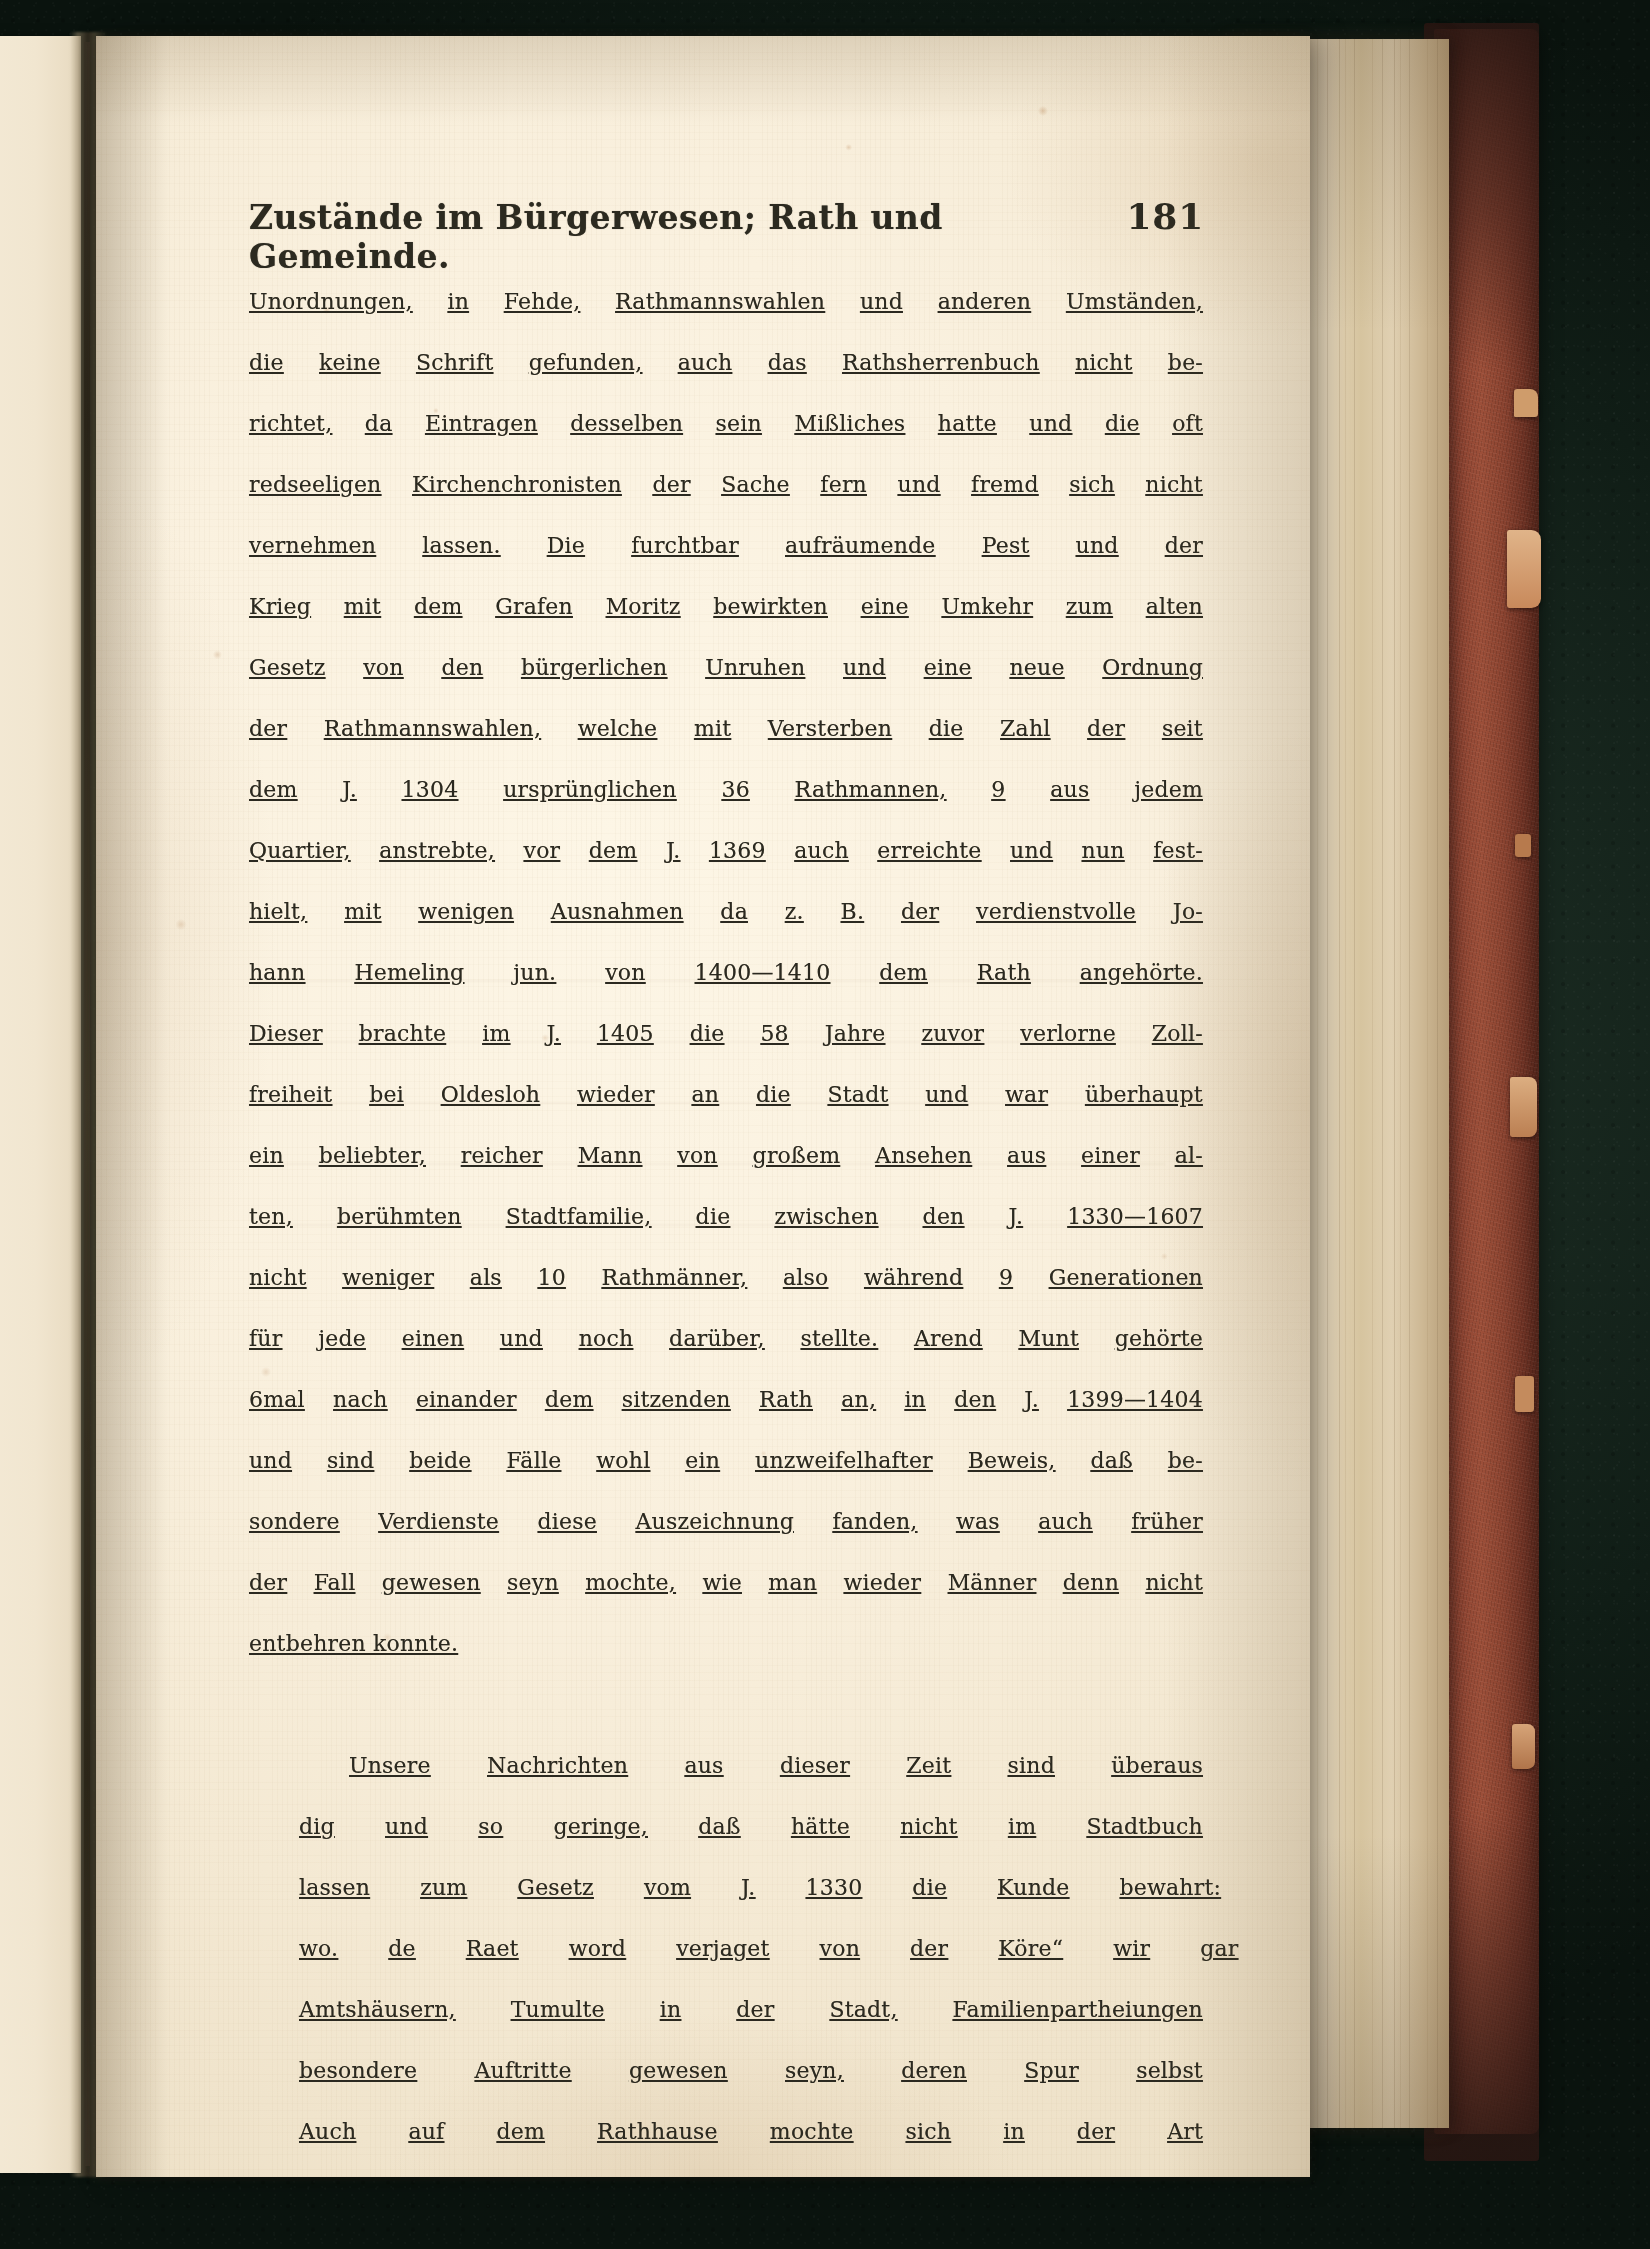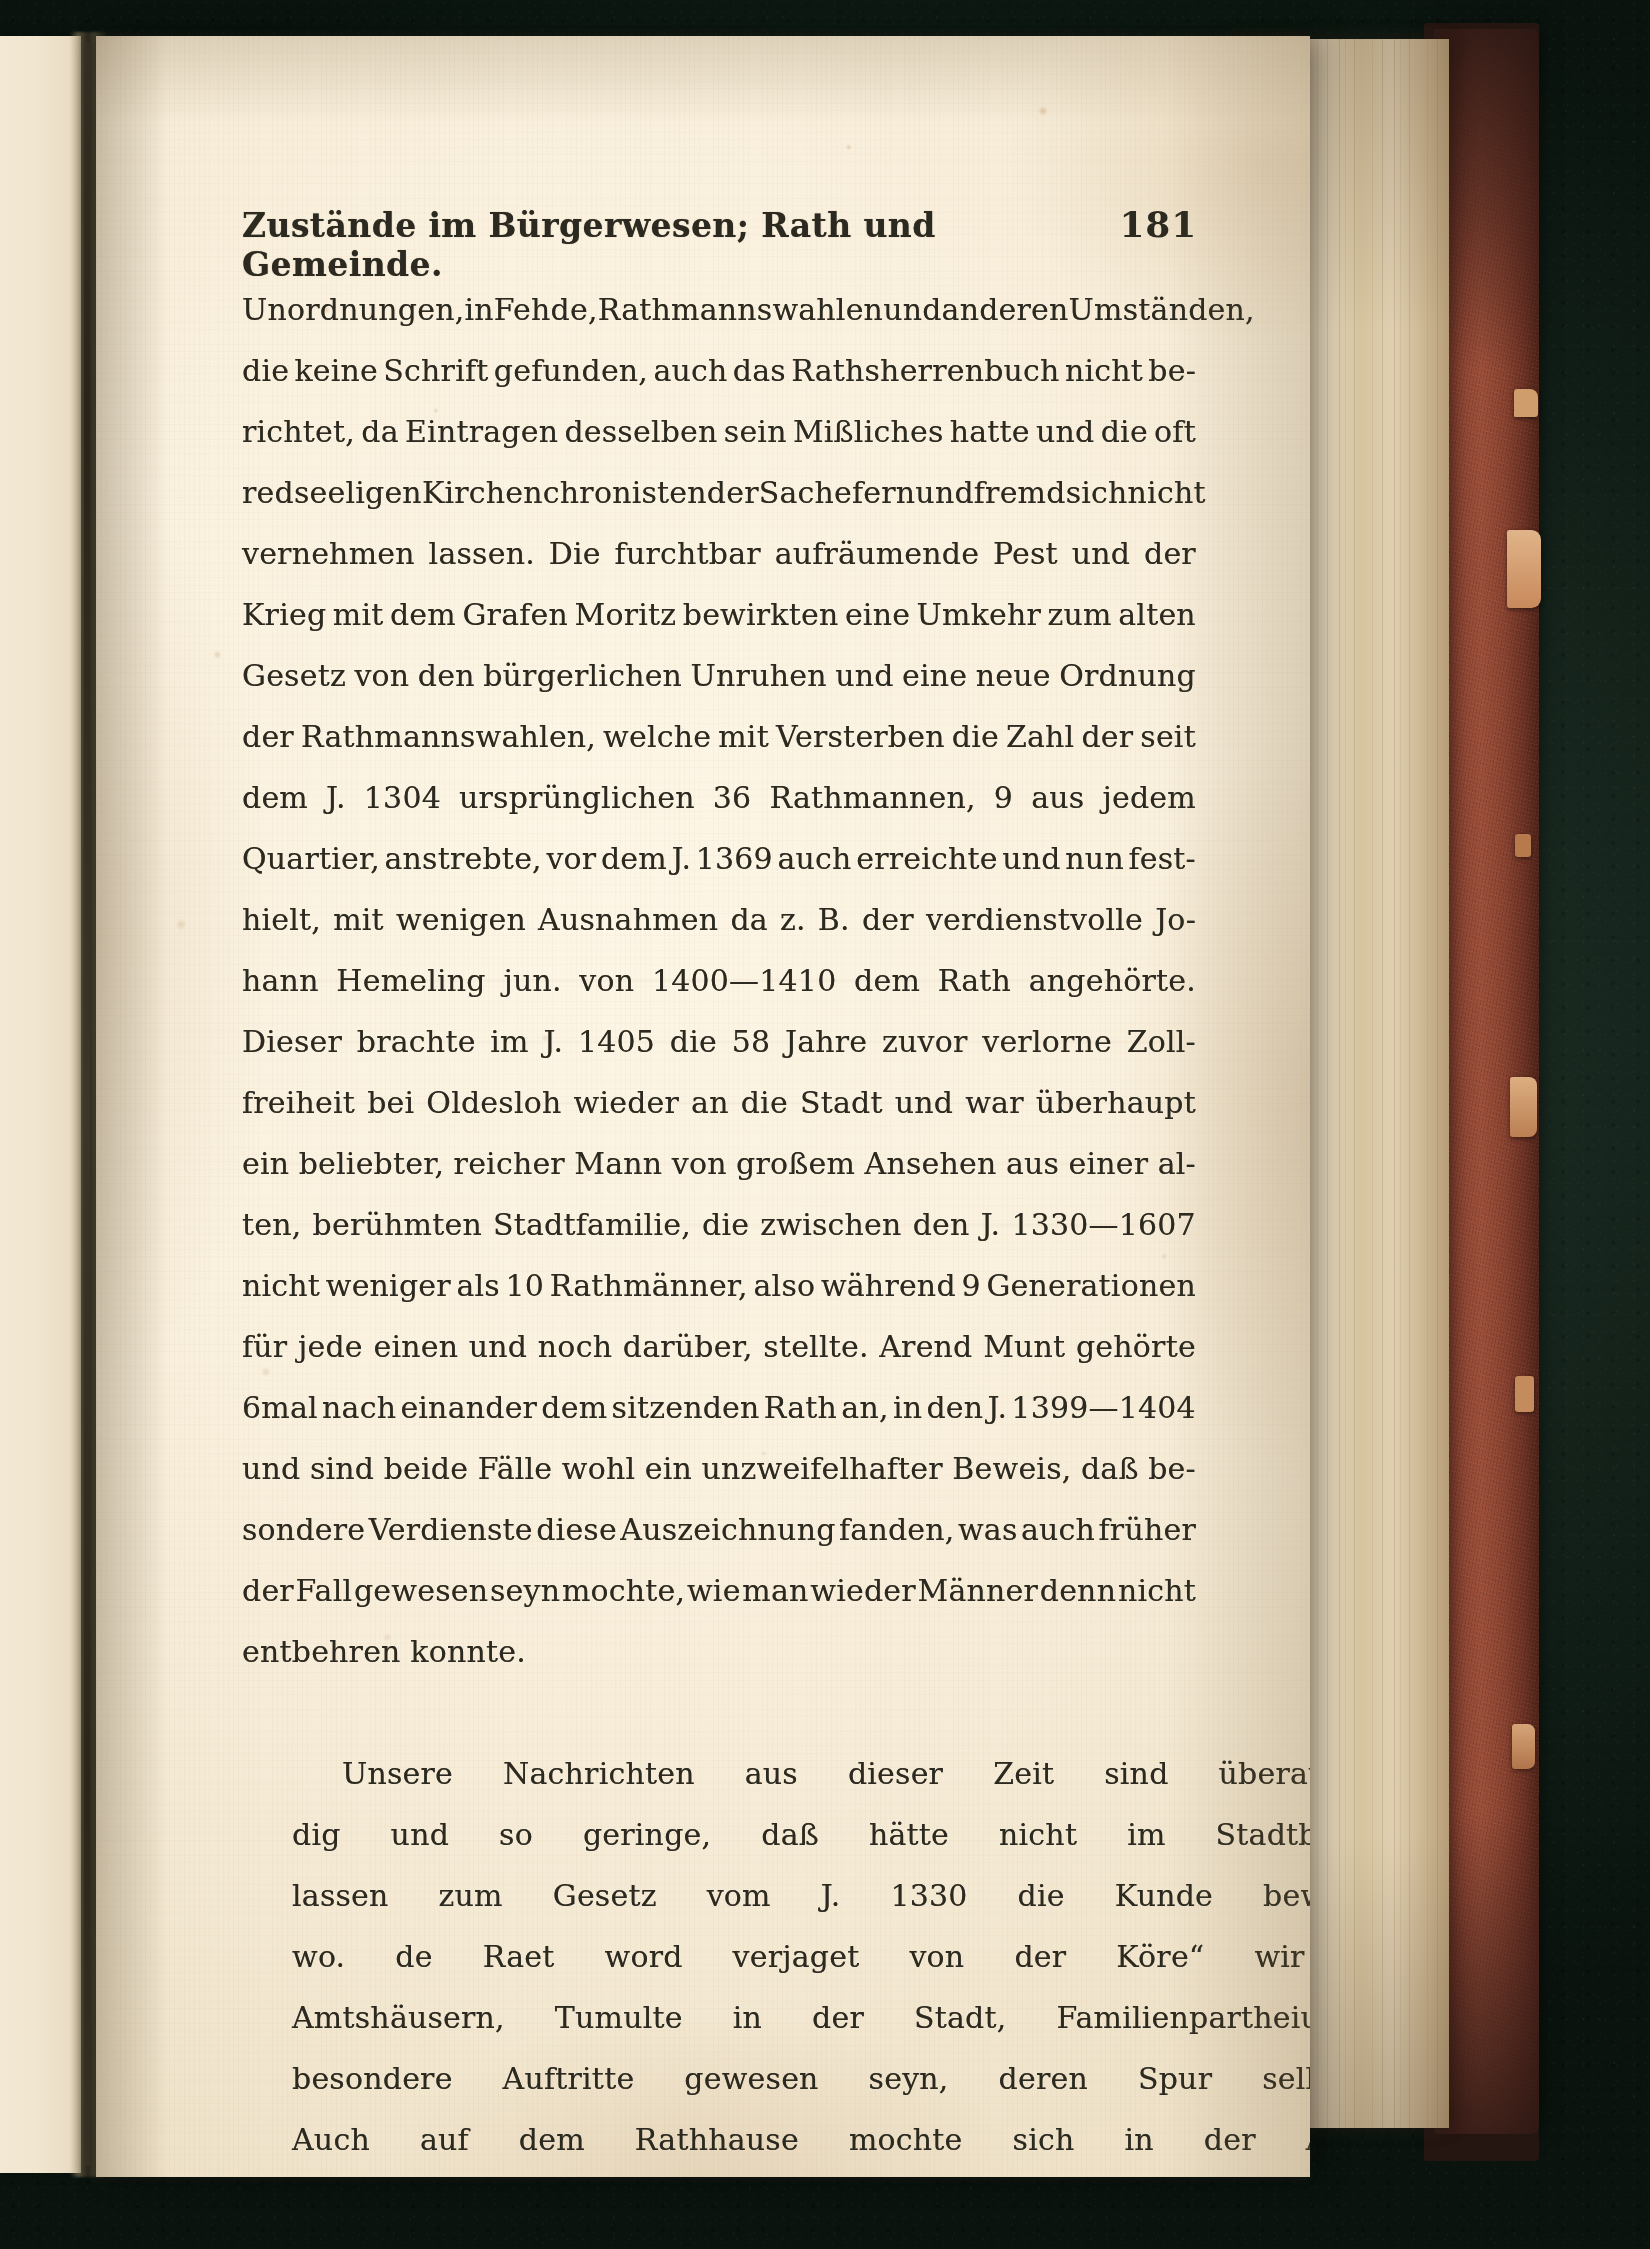--- a/index.html
+++ b/index.html
@@ -208,25 +208,24 @@
       radial-gradient(ellipse 243px 486px at 100% 50%, rgba(186,150,104,.20), rgba(186,150,104,0) 78%),
       radial-gradient(ellipse 405px 211px at 50% 100%, rgba(180,146,102,.18), rgba(180,146,102,0) 78%),
       radial-gradient(ellipse 227px 567px at 0% 42%, rgba(182,148,104,.16), rgba(182,148,104,0) 80%);
     pointer-events: none;
   }
 
   
   .text-block {
     position: absolute;
     top: 0;
-    left: 0;
+    left: 7px;
     width: 100%;
     height: 100%;
     z-index: 3;
-    margin-top: 8px;
   }
 
   
   .running-head {
     position: absolute;
     top: 159px;
     left: 146px;
     width: 955px;
     display: flex;
     align-items: baseline;
@@ -251,25 +250,26 @@
   .body-col {
     position: absolute;
     top: 235px;
     left: 146px;
     width: 954px;
   }
   .para {
     margin: 0 0 0 0;
     color: #2b2920;
     font-family: "DejaVu Serif", serif;
-    font-size: 30px;
+    font-size: 22px;
     line-height: 61px;
     text-align: justify;
     text-shadow: 0 0 0.5px rgba(60,52,34,.55);
     letter-spacing: 0.2px;
+    text-decoration: underline;
   }
   .para + .para { margin-top: 61px; }
   .para.indent { text-indent: 50px; }
 
   
   .ln {
     display: block;
     white-space: nowrap;
   }
   .ln.j {

